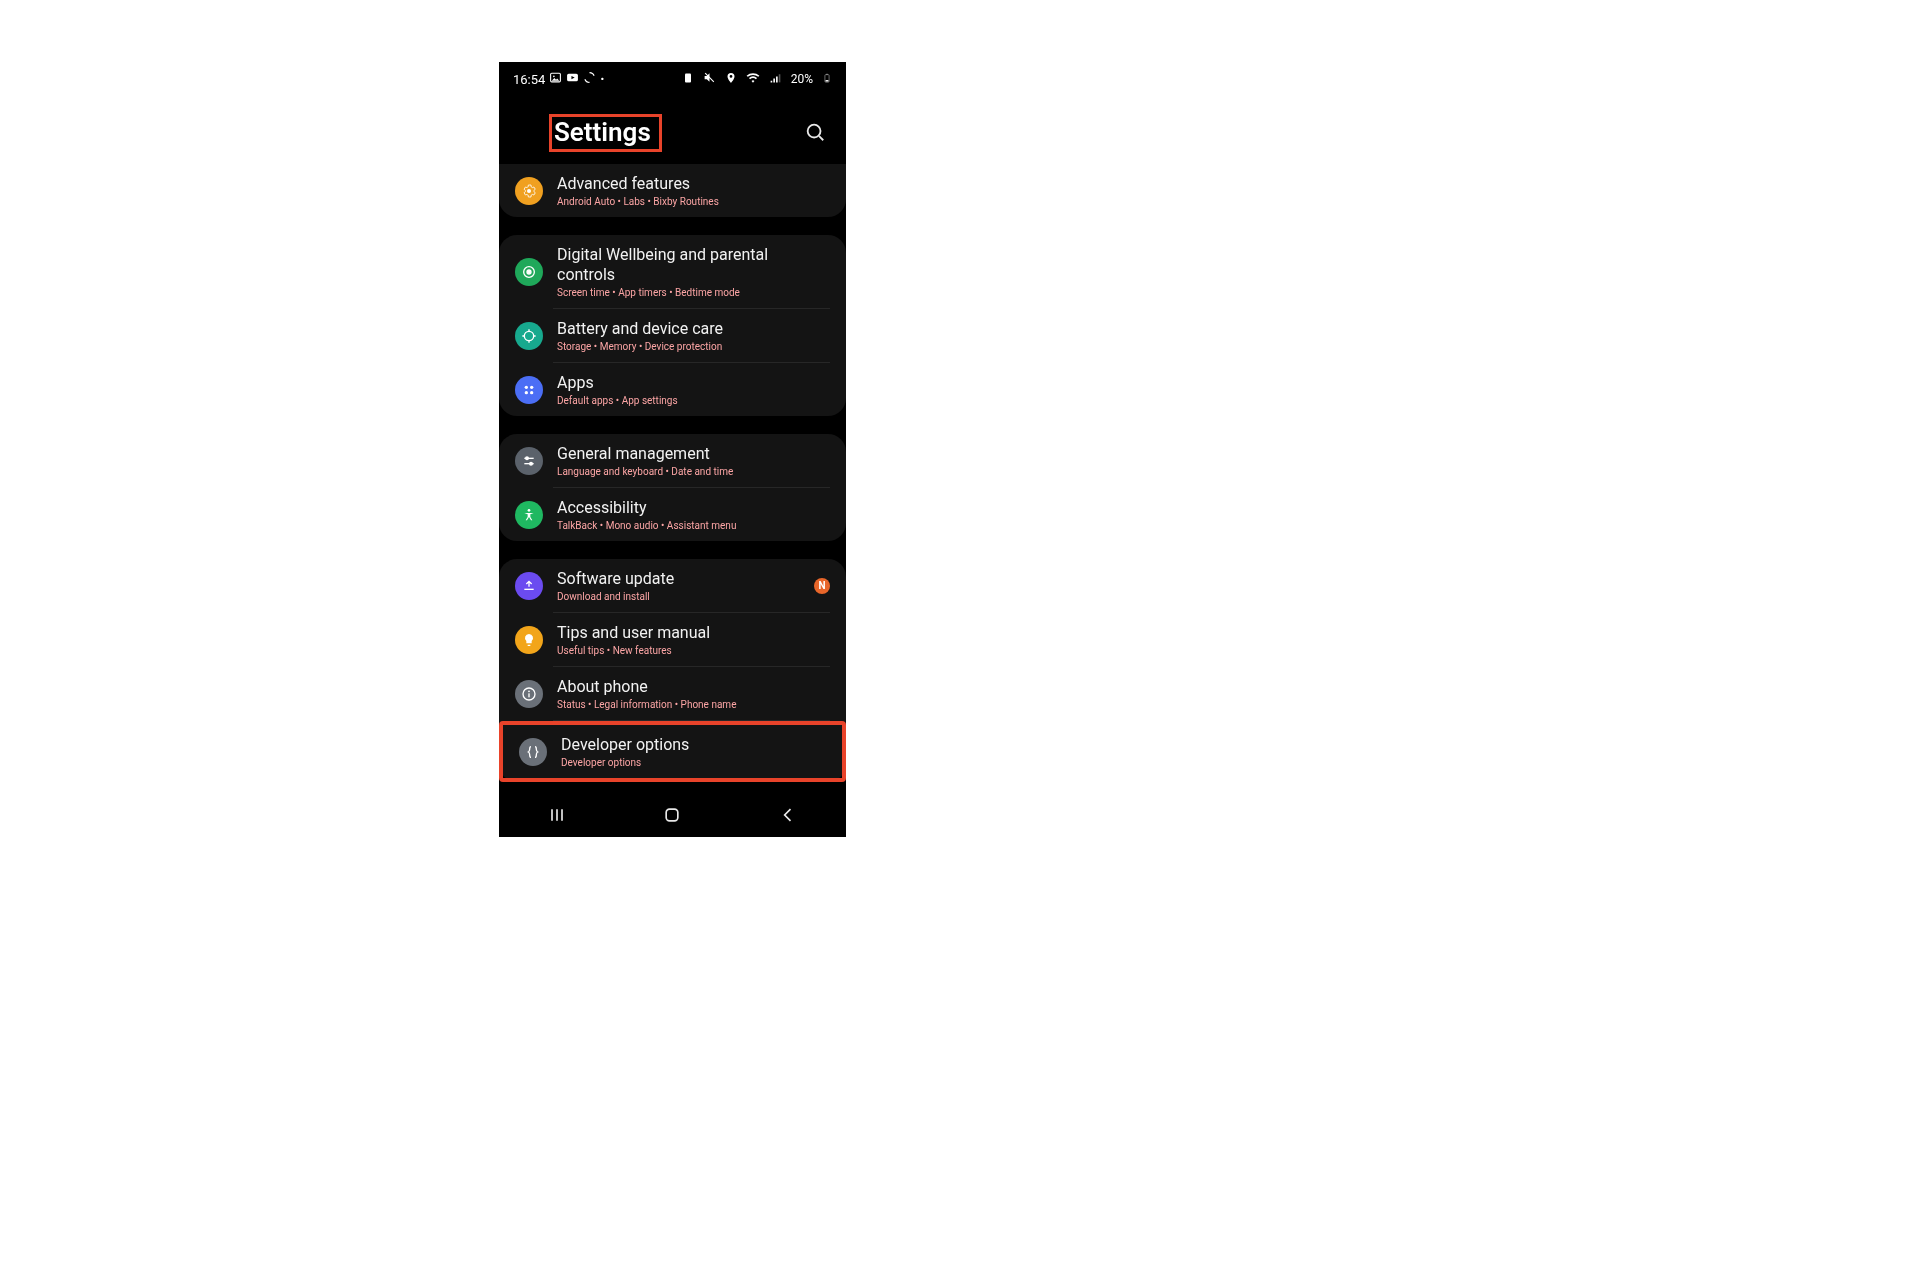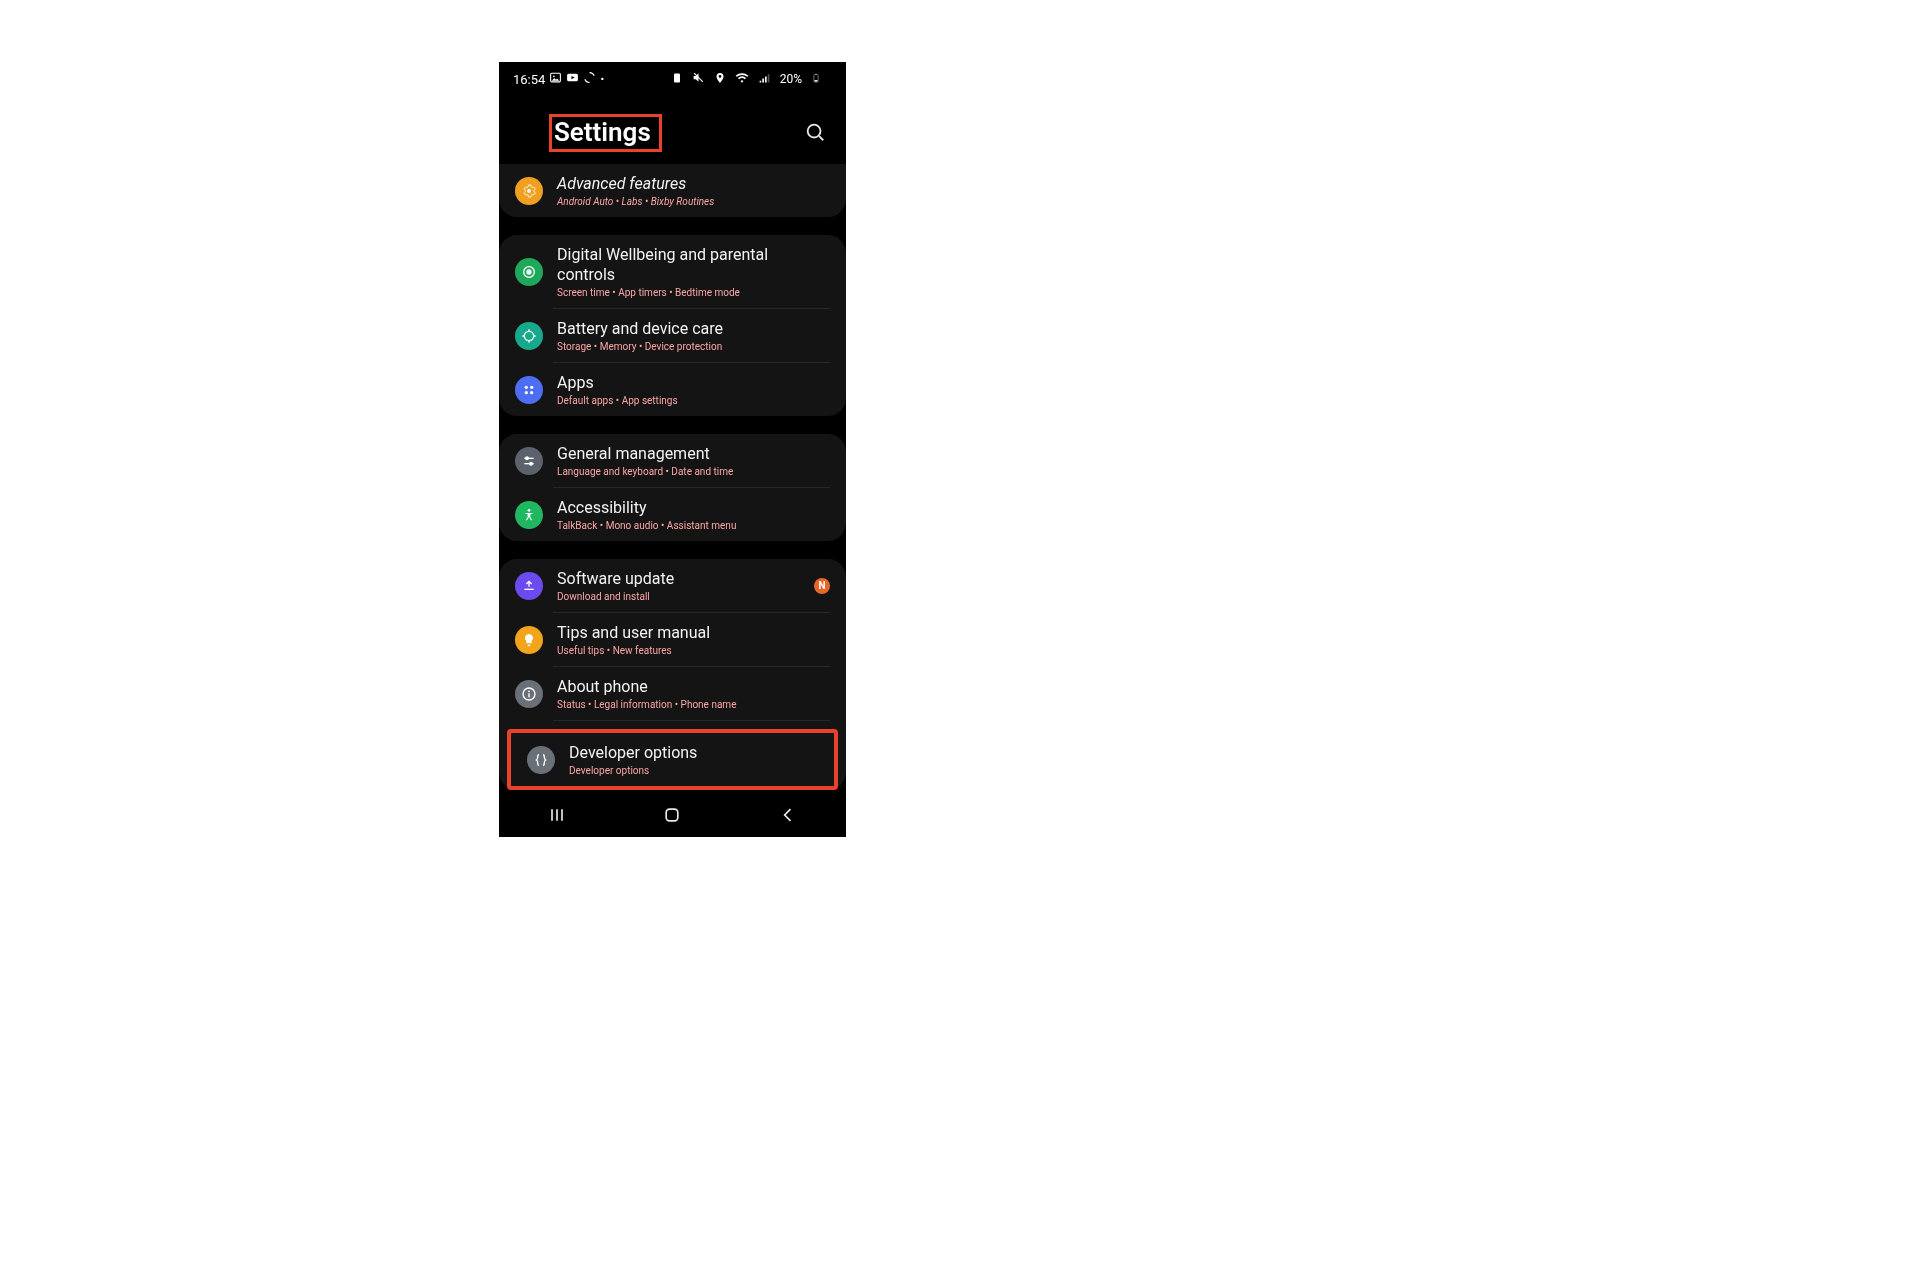--- a/index.html
+++ b/index.html
@@ -1,40 +1,40 @@
 <!DOCTYPE html>
 <html><head>
 <meta charset="utf-8">
 <style>
   html,body{margin:0;padding:0;width:1920px;height:1280px;background:#fff;font-family:-apple-system,BlinkMacSystemFont,"Segoe UI",Roboto,Arial,sans-serif;}
   .stage{width:1920px;height:1280px;position:relative;}
   .phone{position:absolute;left:499px;top:62px;width:347px;height:775px;background:#000;color:#fff;overflow:hidden;}
   
-  .statusbar{display:flex;align-items:center;justify-content:space-between;padding:4px 25px 0 14px;height:26px;font-size:13px;}
+  .statusbar{display:flex;align-items:center;justify-content:space-between;padding:4px 14px 0 14px;height:26px;font-size:13px;}
   .sb-left{display:flex;align-items:center;gap:4px;}
   .sb-right{display:flex;align-items:center;gap:9px;font-size:12px;}
   .sb-ico{display:inline-block;}
   
   .header{display:flex;align-items:center;justify-content:space-between;padding:22px 18px 14px 18px;}
   .title-box{border:3px solid #e8432a;padding:2px 8px 4px 2px;line-height:1;margin-left:32px;}
   .title{font-size:26px;font-weight:600;}
   .search-btn{width:24px;height:24px;color:#e8e8e8;}
   
   .group{background:#141414;margin:0 0 18px 0;border-radius:18px;padding:0;}
-  .group:first-of-type{border-top-left-radius:0;border-top-right-radius:0;margin-top:0;font-style:italic;}
+  .group:first-of-type{border-top-left-radius:0;border-top-right-radius:0;margin-top:0;}
   .row{display:flex;align-items:center;padding:10px 16px;gap:14px;}
   
   .group .sep{height:1px;background:#272727;margin-left:54px;margin-right:16px;}
   .ico{width:28px;height:28px;border-radius:50%;display:flex;align-items:center;justify-content:center;flex:0 0 28px;}
   .ico svg{width:16px;height:16px;}
   .txt{flex:1;min-width:0;}
   .row-title{font-size:16px;color:#f2f2f2;line-height:1.25;}
   .row-sub{font-size:10px;color:#fca5a5;margin-top:2px;}
   .badge{width:16px;height:16px;border-radius:50%;background:#e8662a;color:#fff;font-size:10px;font-weight:700;display:flex;align-items:center;justify-content:center;flex:0 0 16px;}
-  .hl{border:4px solid #e8432a;border-radius:4px;margin:8px;}
+  .hl{border:4px solid #e8432a;border-radius:4px;margin:0;}
   
   .navbar{position:absolute;bottom:0;left:0;right:0;height:44px;display:flex;align-items:center;justify-content:space-around;background:#000;}
   .nav-btn{width:40px;height:40px;display:flex;align-items:center;justify-content:center;color:#e8e8e8;}
   
   .c-orange{background:#f0a020;}
   .c-green1{background:#1fa85a;}
   .c-teal{background:#17a98e;}
   .c-blue{background:#4b6ef5;}
   .c-grey{background:#5b626b;}
   .c-green2{background:#1fb861;}

